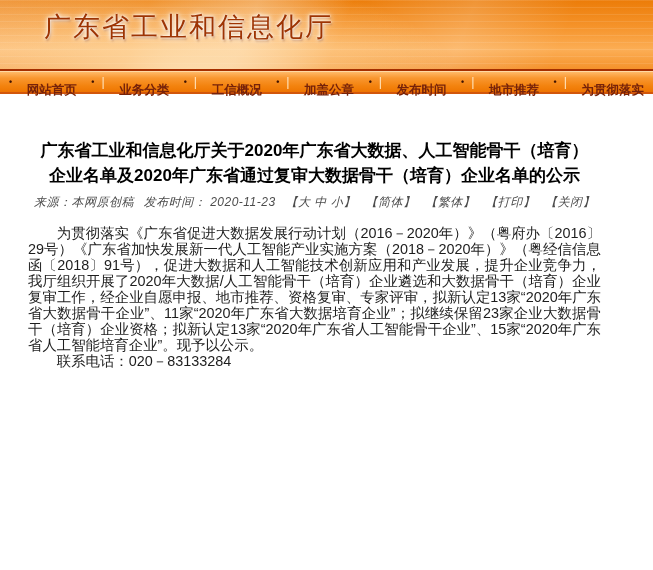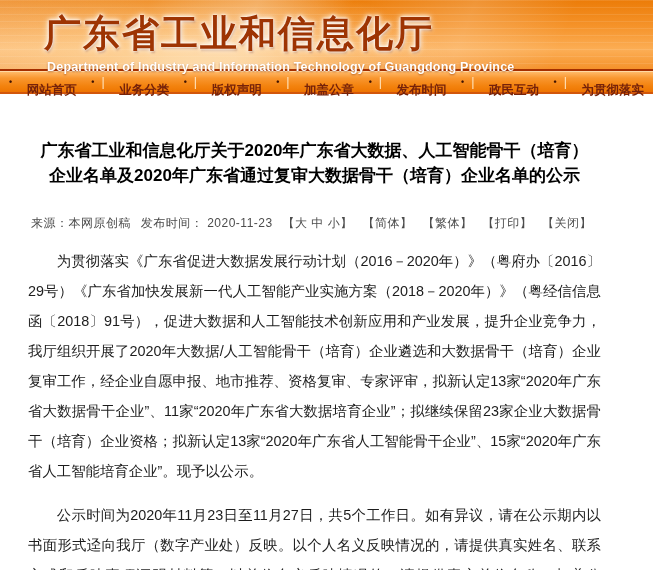--- a/index.html
+++ b/index.html
@@ -12,21 +12,21 @@
     border-bottom:2px solid #a52f00;
     background:
       radial-gradient(ellipse 420px 160px at 28% 115%, rgba(255,236,200,0.85), rgba(255,236,200,0) 65%),
       linear-gradient(112deg, rgba(255,255,255,0.22) 0%, rgba(255,255,255,0) 22%, rgba(255,255,255,0.28) 38%, rgba(255,255,255,0) 52%, rgba(255,255,255,0.18) 70%, rgba(255,255,255,0) 85%),
       repeating-linear-gradient(180deg, rgba(255,255,255,0.10) 0 1px, rgba(255,255,255,0) 1px 7px),
       linear-gradient(180deg,#ec7c08 0%,#f5932a 38%,#fcae55 72%,#f5922b 100%);
     position:relative;
   }
   .banner-title{
     padding:9px 12px 0 44px;
-    font-size:37px; font-weight:bold; letter-spacing:2px;
+    font-size:27px; font-weight:normal; letter-spacing:2px;
     color:#9e3403;
     text-shadow:0 0 2px #ffffff,0 0 4px #ffffff,0 0 7px rgba(255,255,255,0.95),1px 2px 2px rgba(130,45,0,0.45);
   }
   .banner-subtitle{
     margin:1px 0 0 47px;
     font-size:12.5px; font-weight:bold; color:#ffffff; letter-spacing:0.2px;
     text-shadow:0 1px 2px rgba(150,60,0,0.65);
   }
 
   
@@ -44,68 +44,67 @@
   .nav-d{ color:#ffe3bd; font-weight:normal; }
   .nav-sep{ display:flex; gap:7px; align-items:center; }
 
   
   .content{ padding:44px 52px 0 28px; color:#1d1d1d; }
   .article-title{
     font-size:17px; font-weight:bold; color:#000000;
     text-align:center; line-height:25px; max-width:562px; margin:0 auto;
   }
   .meta{
-    margin-top:27px; text-align:left;
-    font-size:12px; color:#4c4c4c; letter-spacing:0.5px;
+    margin-top:6px; text-align:center;
+    font-size:12px; color:#4c4c4c; letter-spacing:0.5px;font-style:italic;
   }
   .meta span{ margin:0 3px; }
   .meta .act{ cursor:pointer; }
   .body p{
     margin-top:14px; text-indent:2em;
-    font-size:14.4px; line-height:30px; color:#1d1d1d;
+    font-size:14.4px; line-height:16px; color:#1d1d1d;
     text-align:justify;
   }
   .contacts p{ margin-top:1px; text-indent:2em; font-size:14.4px; line-height:14px; color:#1d1d1d; }
 </style>
 </head>
 <body>
 
 <div class="banner">
   <div class="banner-title">广东省工业和信息化厅</div>
-  <div class="banner-subtitle">Department of Industry and Information Technology of Guangdong Province</div>
 </div>
 
 <div class="nav">
   <span class="nav-b">•</span>
   <span class="nav-item">网站首页</span>
   <span class="nav-sep">
       <span class="nav-b">•</span>
       <span class="nav-d">|</span>
     </span>
   <span class="nav-item">业务分类</span>
   <span class="nav-sep">
       <span class="nav-b">•</span>
       <span class="nav-d">|</span>
     </span>
-  <span class="nav-item">版权声明</span>
+  <span class="nav-item">工信概况</span>
   <span class="nav-sep">
       <span class="nav-b">•</span>
       <span class="nav-d">|</span>
     </span>
   <span class="nav-item">加盖公章</span>
   <span class="nav-sep">
       <span class="nav-b">•</span>
       <span class="nav-d">|</span>
     </span>
   <span class="nav-item">发布时间</span>
   <span class="nav-sep">
       <span class="nav-b">•</span>
       <span class="nav-d">|</span>
     </span>
-  <span class="nav-item">政民互动</span>
+  <span class="nav-item">地市推荐</span>
   <span class="nav-sep">
       <span class="nav-b">•</span>
       <span class="nav-d">|</span>
     </span>
   <span class="nav-item">为贯彻落实</span>
 </div>
 
 <div class="content">
   <div class="article-title">广东省工业和信息化厅关于2020年广东省大数据、人工智能骨干（培育）企业名单及2020年广东省通过复审大数据骨干（培育）企业名单的公示</div>
 
@@ -114,21 +113,20 @@
     <span>发布时间： 2020-11-23</span>
     <span class="act">【大 中 小】</span>
     <span class="act">【简体】</span>
     <span class="act">【繁体】</span>
     <span class="act">【打印】</span>
     <span class="act">【关闭】</span>
   </div>
 
   <div class="body">
     <p>为贯彻落实《广东省促进大数据发展行动计划（2016－2020年）》（粤府办〔2016〕29号）《广东省加快发展新一代人工智能产业实施方案（2018－2020年）》（粤经信信息函〔2018〕91号），促进大数据和人工智能技术创新应用和产业发展，提升企业竞争力，我厅组织开展了2020年大数据/人工智能骨干（培育）企业遴选和大数据骨干（培育）企业复审工作，经企业自愿申报、地市推荐、资格复审、专家评审，拟新认定13家“2020年广东省大数据骨干企业”、11家“2020年广东省大数据培育企业”；拟继续保留23家企业大数据骨干（培育）企业资格；拟新认定13家“2020年广东省人工智能骨干企业”、15家“2020年广东省人工智能培育企业”。现予以公示。</p>
-    <p>公示时间为2020年11月23日至11月27日，共5个工作日。如有异议，请在公示期内以书面形式迳向我厅（数字产业处）反映。以个人名义反映情况的，请提供真实姓名、联系方式和反映事项证明材料等；以单位名义反映情况的，请提供真实单位名称（加盖公章）、联系人、联系方式和反映事项证明材料等。</p>
   </div>
 
   <div class="contacts">
     <p>联系电话：020－83133284</p>
 
   </div>
 
 </div>
 
 </body></html>

